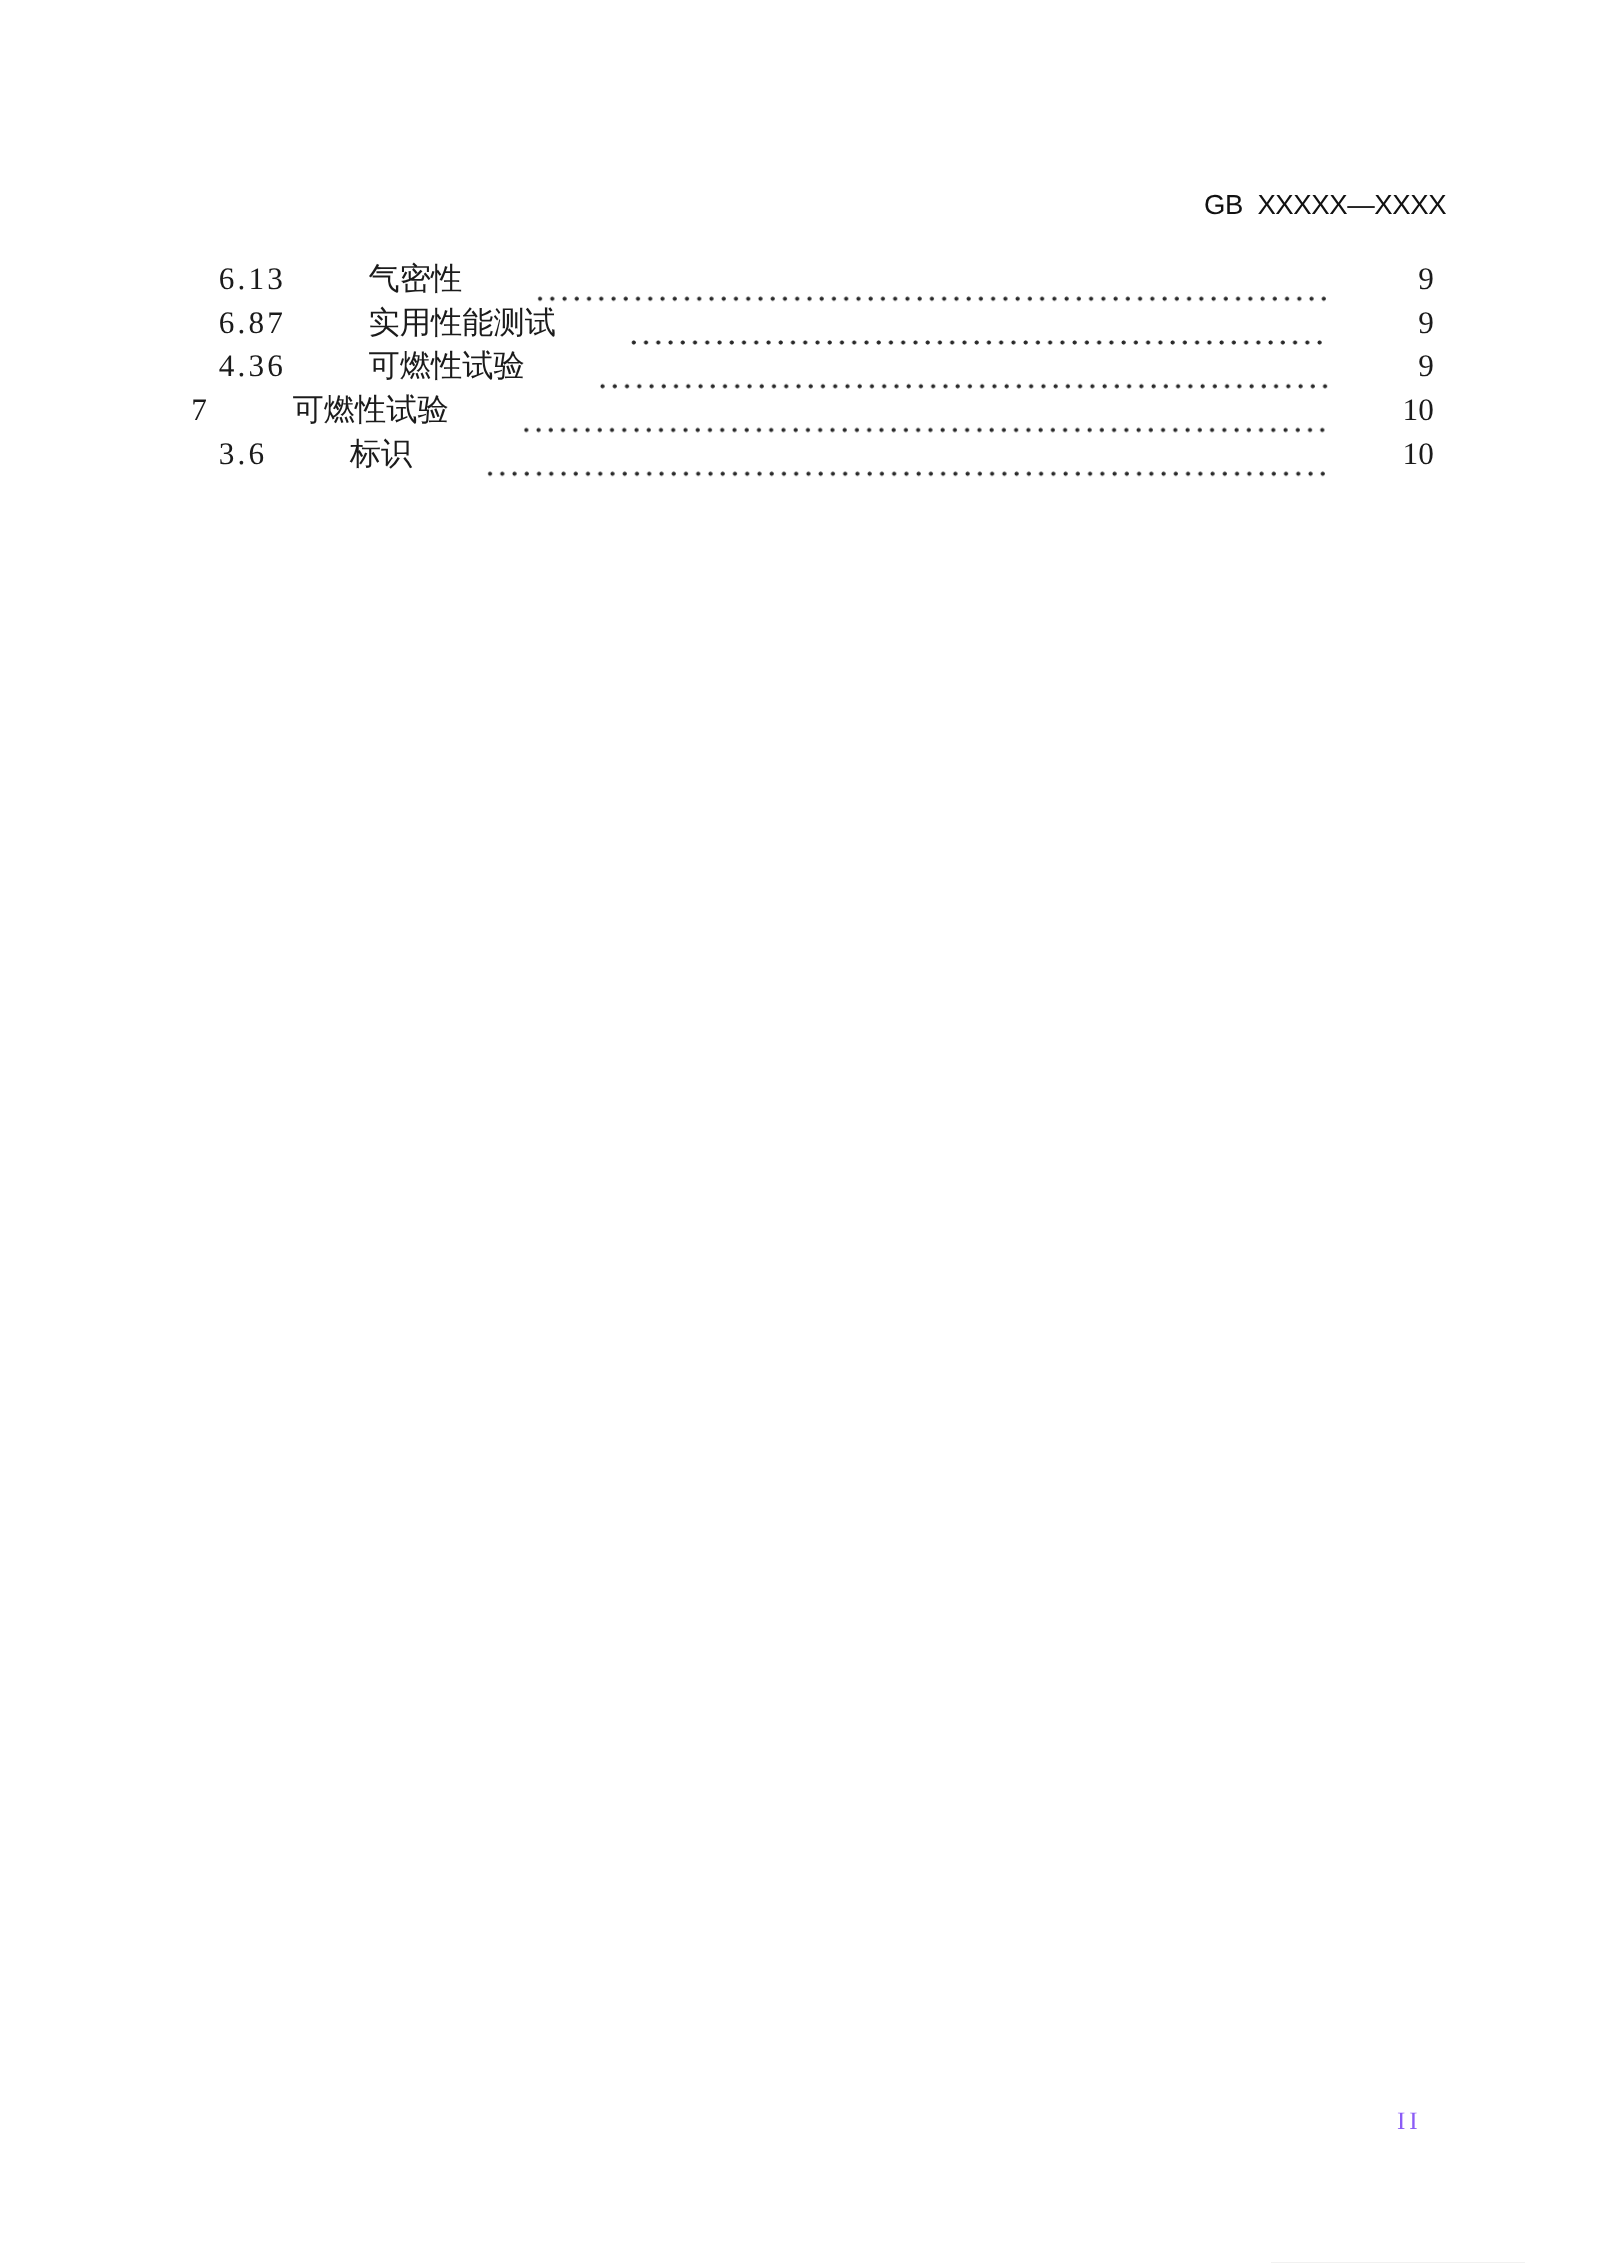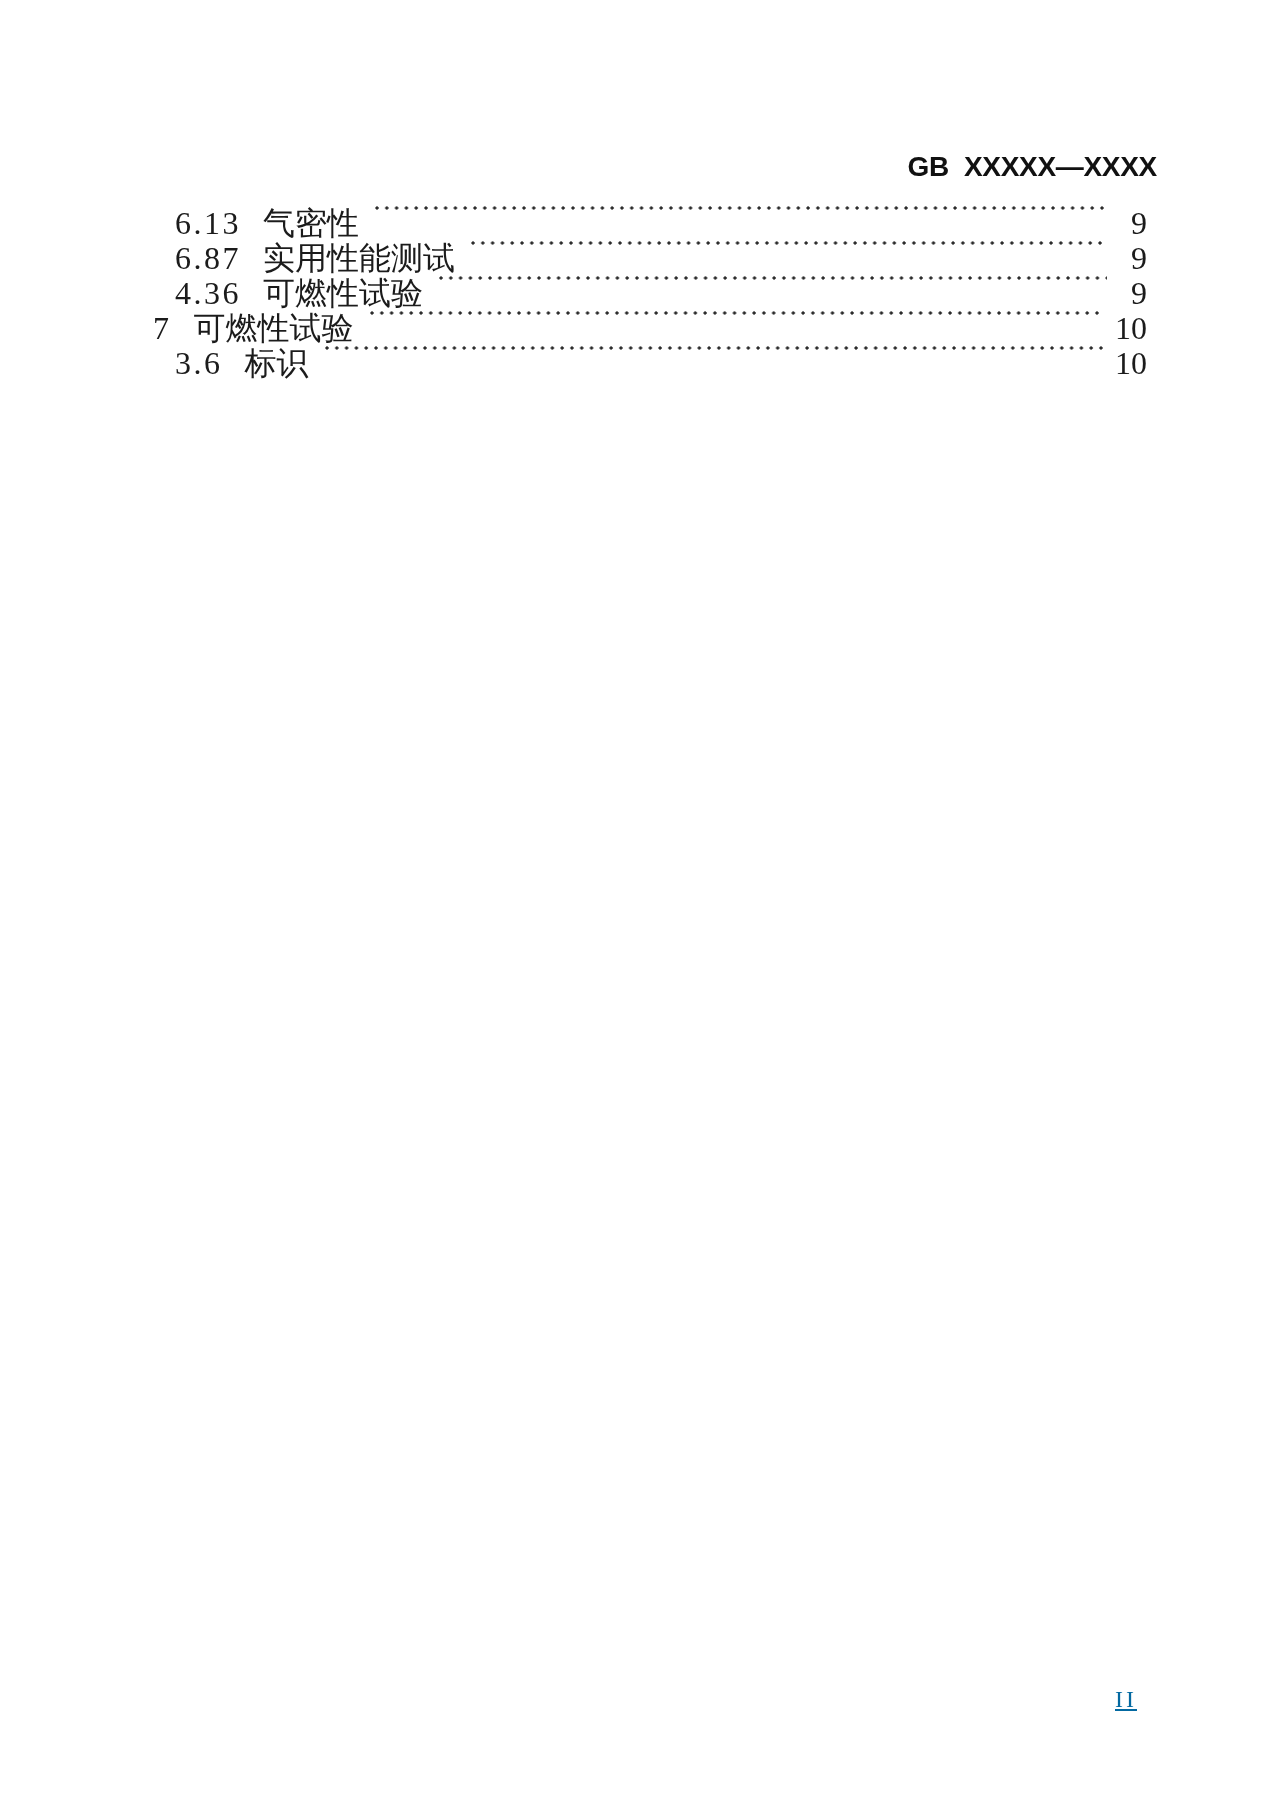--- a/index.html
+++ b/index.html
@@ -12,38 +12,39 @@
     margin: 0 auto;
     font-family: "Liberation Serif", "DejaVu Serif", serif;
     color: #1b1b1b;
     overflow: hidden;
   }
   .doc-code {
     position: absolute;
     top: 151px;
     right: 123px;
     font-family: "Liberation Sans", "DejaVu Sans", sans-serif;
-    font-size: 28px;
-    font-weight: 700;
+    font-size: 22px;
+    font-weight: 400;
     letter-spacing: -0.3px;
     white-space: pre;
     color: #111;
   }
   .toc {
     position: absolute;
     top: 206px;
     left: 0;
     right: 133px;
   }
   .toc-row {
     display: flex;
-    align-items: flex-start;
+    align-items: flex-end;
     height: 35px;
-    font-size: 32px;
+    font-size: 25px;
     line-height: 35px;
+    gap: 44px;
   }
   .toc-row.lvl1 { padding-left: 153px; }
   .toc-row.lvl2 { padding-left: 175px; }
   .toc-num {
     letter-spacing: 2.5px;
     margin-right: 22px;
     white-space: nowrap;
   }
   .toc-label { white-space: nowrap; }
   .toc-leader {
@@ -57,24 +58,23 @@
   }
   .toc-page {
     min-width: 28px;
     text-align: right;
     white-space: nowrap;
   }
   .folio {
     position: absolute;
     top: 1686px;
     right: 143px;
-    font-size: 24px;
+    font-size: 20px;
     letter-spacing: 3px;
-    color: #0369a1;
-    text-decoration: underline;
+    color: #8b5cf6;
   }
 </style>
 </head>
 <body>
 
 <div class="page">
 
   <div class="doc-code">GB  XXXXX—XXXX</div>
 
   <div class="toc">

